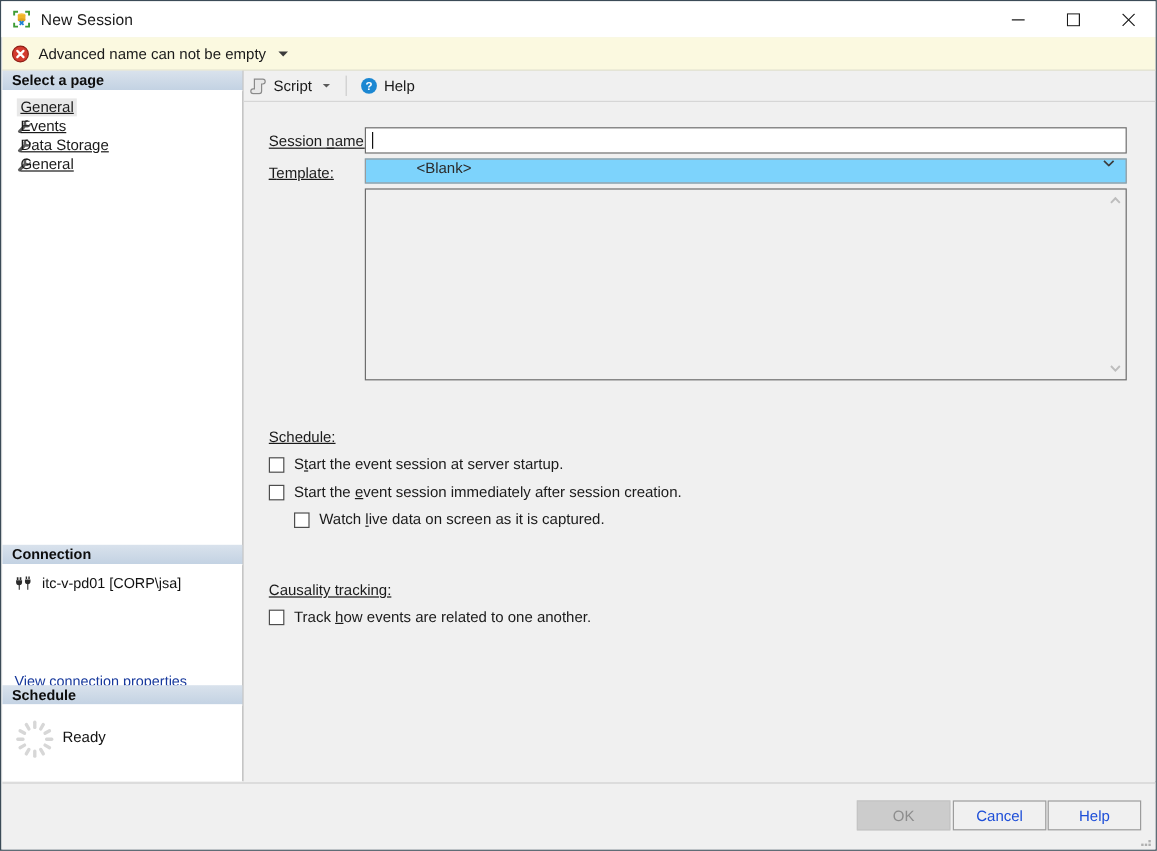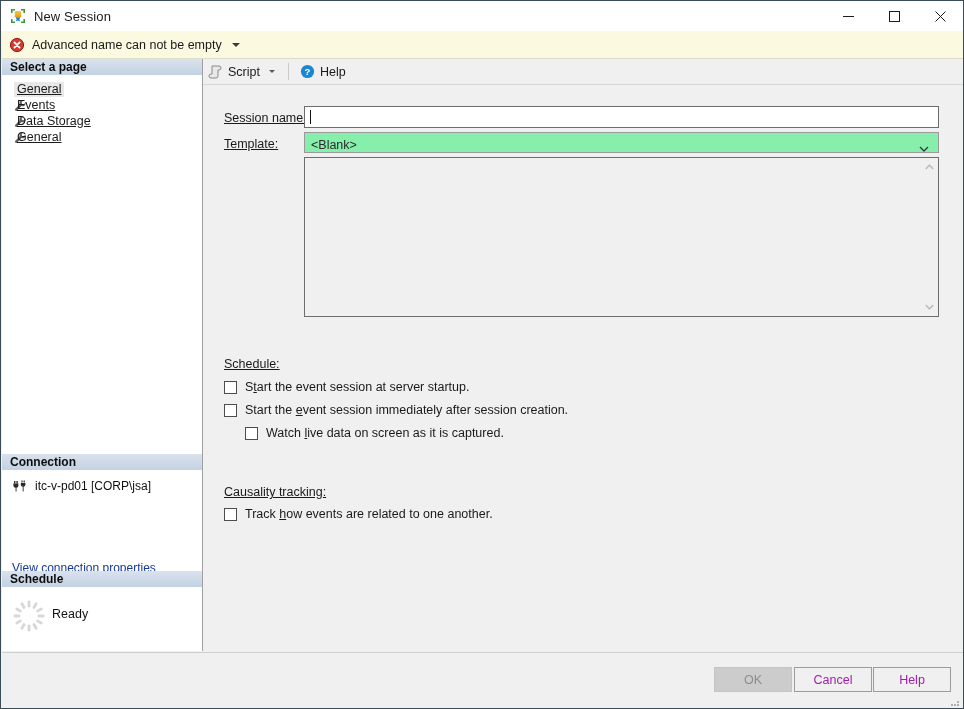--- a/index.html
+++ b/index.html
@@ -139,23 +139,23 @@
     border: 1px solid #6d6d6d;
     font-size: 12.5px; color: #111;
     display: flex; align-items: center;
   }
   .caret-bar {
     display: inline-block; width: 1px; height: 14px;
     background: #111; margin-left: 5px;
   }
   .combo {
     position: absolute;
-    background: #86efac;
+    background: #7dd3fc;
     border: 1px solid #9a9a9a;
-    display: flex; align-items: flex-end; justify-content: space-between;
+    display: flex; align-items: flex-start; justify-content: space-between; padding-left: 36px;
   }
   .combo-text { font-size: 12.5px; color: #2b2b2b; padding-left: 6px; }
   .combo-arrow { padding-right: 9px; display: flex; align-items: center; }
 
   .descbox {
     position: absolute;
     background: #f0f0f0;
     border: 1px solid #6d6d6d;
   }
   .vscroll {
@@ -182,21 +182,21 @@
     width: 961px; height: 56px;
     background: #f0f0f0;
     border-top: 1px solid #cfcfcf;
     padding-left: 20px;
   }
   .btn {
     position: absolute; top: 14px;
     width: 78px; height: 25px;
     border: 1px solid #9c9c9c;
     background: #f0f0f0;
-    font-size: 12.5px; color: #a21caf;
+    font-size: 12.5px; color: #1d4ed8;
     display: flex; align-items: center; justify-content: center;
   }
   .btn.disabled { background: #cccccc; color: #8d8d8d; border-color: #c4c4c4; }
   .grip { position: absolute; right: 3px; bottom: 3px; width: 12px; height: 12px; }
 </style>
 </head>
 <body>
 
 <div class="window">
 

